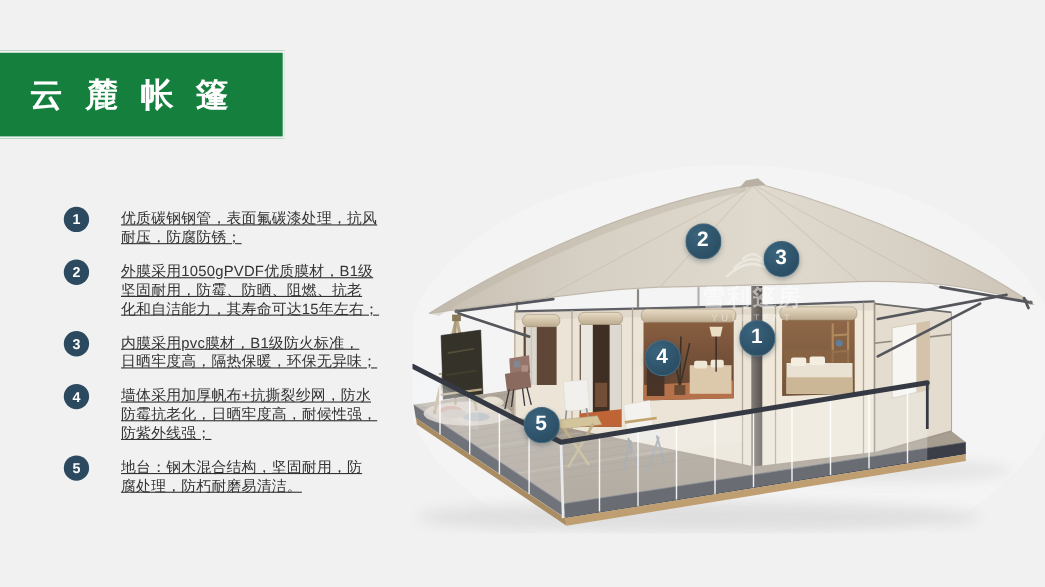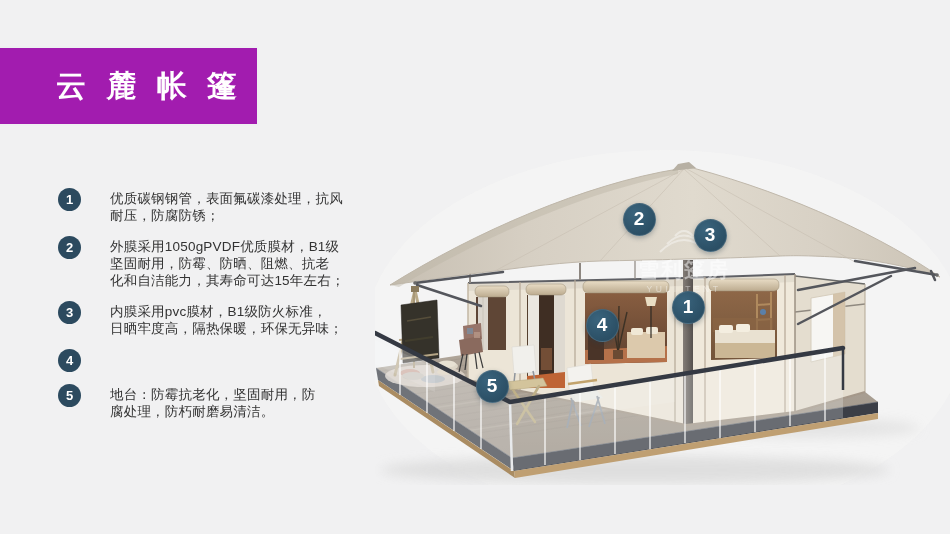--- a/index.html
+++ b/index.html
@@ -4,43 +4,43 @@
 <style>
   html,body{margin:0;padding:0;}
   body{
     width:950px;height:534px;position:relative;overflow:hidden;
     background:#f1f1f2;
     font-family:"Liberation Sans","DejaVu Sans",sans-serif;
   }
   
   .title-bar{
     position:absolute;left:0;top:46px;width:259px;height:80px;
-    background:#a21caf;
+    background:#15803d;
     border:2px solid #eef0f1;border-left:none;box-sizing:border-box;
-    display:flex;align-items:center;padding-left:56px;
+    display:flex;align-items:center;padding-left:27px;
   }
   .title-bar h1{
     margin:0;color:#fff;font-size:30px;font-weight:bold;
     letter-spacing:6px;white-space:nowrap;
   }
   
   .features{
     position:absolute;left:58px;top:190px;width:305px;
     list-style:none;margin:0;padding:0;
   }
   .feature-item{display:flex;align-items:flex-start;margin-bottom:14px;}
   .feature-badge{
     flex:0 0 23px;width:23px;height:23px;border-radius:50%;
     background:#2c4a5f;color:#fff;font-size:13px;font-weight:bold;
     display:flex;align-items:center;justify-content:center;
     margin-top:-2px;margin-right:29px;
   }
   .feature-text{
     font-size:13.5px;line-height:17px;color:#333;
-    white-space:pre-line;letter-spacing:0.2px;
+    white-space:pre-line;letter-spacing:0.2px;text-decoration:underline;
   }
   
   .tent-stage{position:absolute;left:375px;top:140px;width:575px;height:345px;}
   .tent-stage svg{position:absolute;left:0;top:0;}
   .marker{
     position:absolute;width:31px;height:31px;border-radius:50%;
     background:radial-gradient(circle at 35% 30%, #3a647d, #2b4f65 72%);
     border:1px solid rgba(255,255,255,0.12);
     box-shadow:0 2px 5px rgba(40,60,75,0.35);
     color:#fff;font-size:19px;font-weight:bold;
@@ -66,24 +66,27 @@
 坚固耐用，防霉、防晒、阻燃、抗老
 化和自洁能力，其寿命可达15年左右；</span>
     </li>
     <li class="feature-item">
       <span class="feature-badge">3</span>
       <span class="feature-text">内膜采用pvc膜材，B1级防火标准，
 日晒牢度高，隔热保暖，环保无异味；</span>
     </li>
     <li class="feature-item">
       <span class="feature-badge">4</span>
+      <span class="feature-text">墙体采用加厚帆布+抗撕裂纱网，防水
+防霉抗老化，日晒牢度高，耐候性强，
+防紫外线强；</span>
     </li>
     <li class="feature-item">
       <span class="feature-badge">5</span>
-      <span class="feature-text">地台：防霉抗老化，坚固耐用，防
+      <span class="feature-text">地台：钢木混合结构，坚固耐用，防
 腐处理，防朽耐磨易清洁。</span>
     </li>
   </ul>
 
 <div class="tent-stage">
 <svg width="575" height="345" viewBox="0 0 575 345">
   <defs>
     <linearGradient id="roofGrad" x1="0" y1="0" x2="1" y2="0">
       <stop offset="0" stop-color="#c7bfb2"></stop>
       <stop offset="0.25" stop-color="#d6cfc3"></stop>

